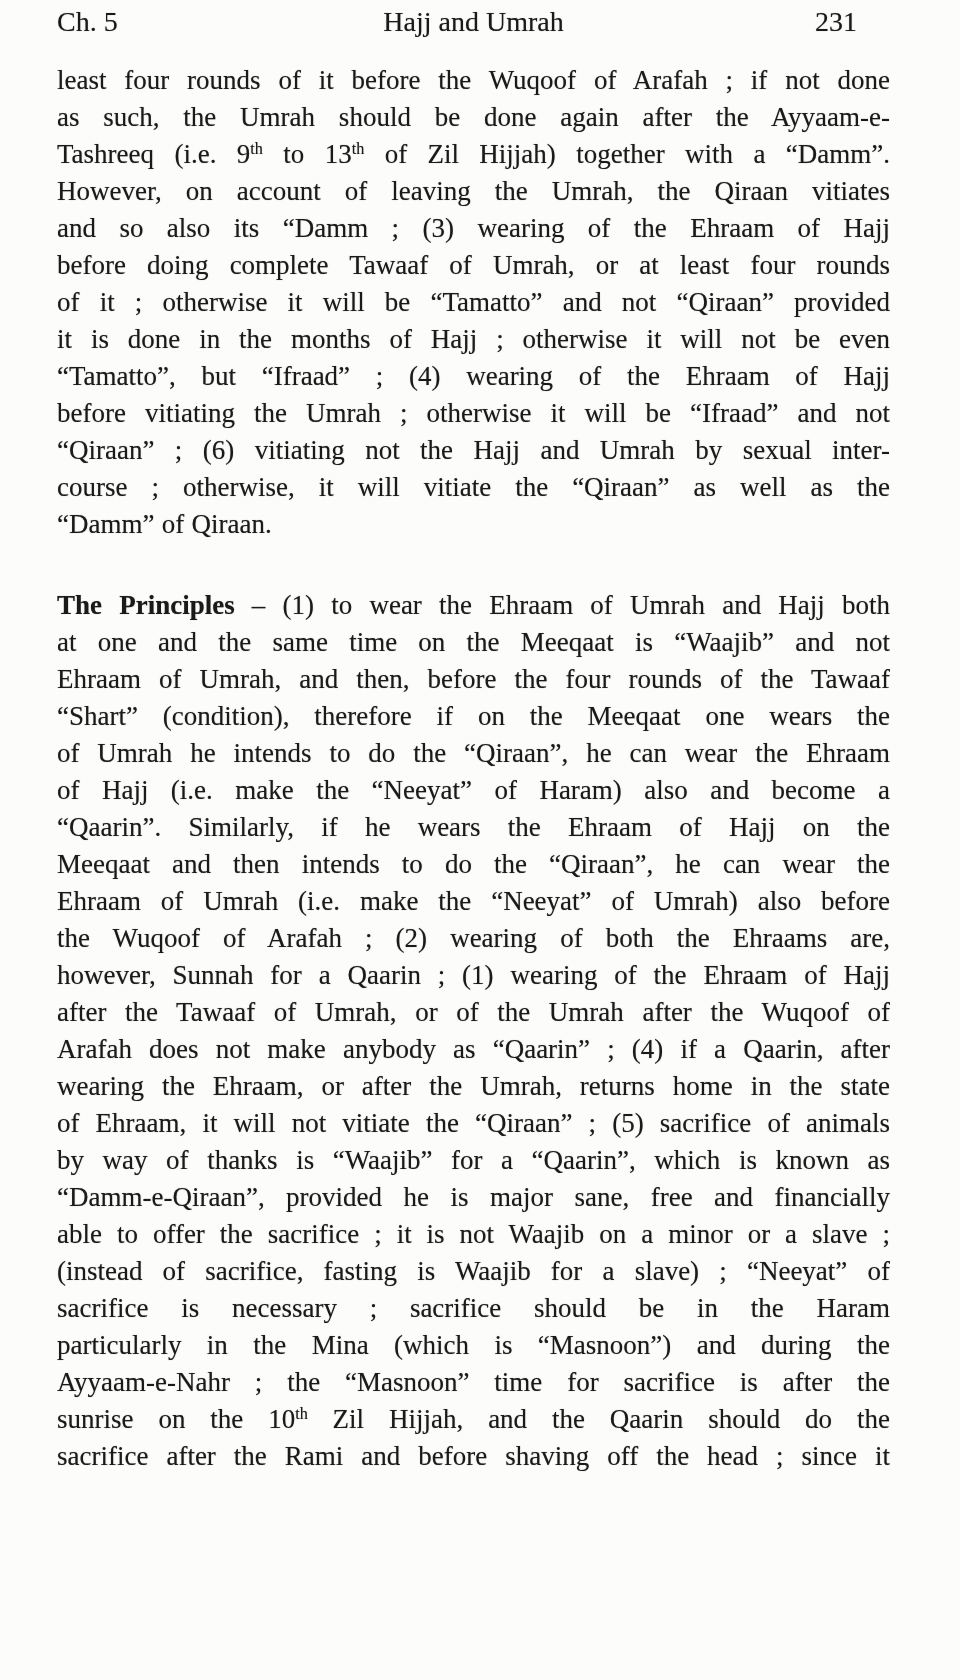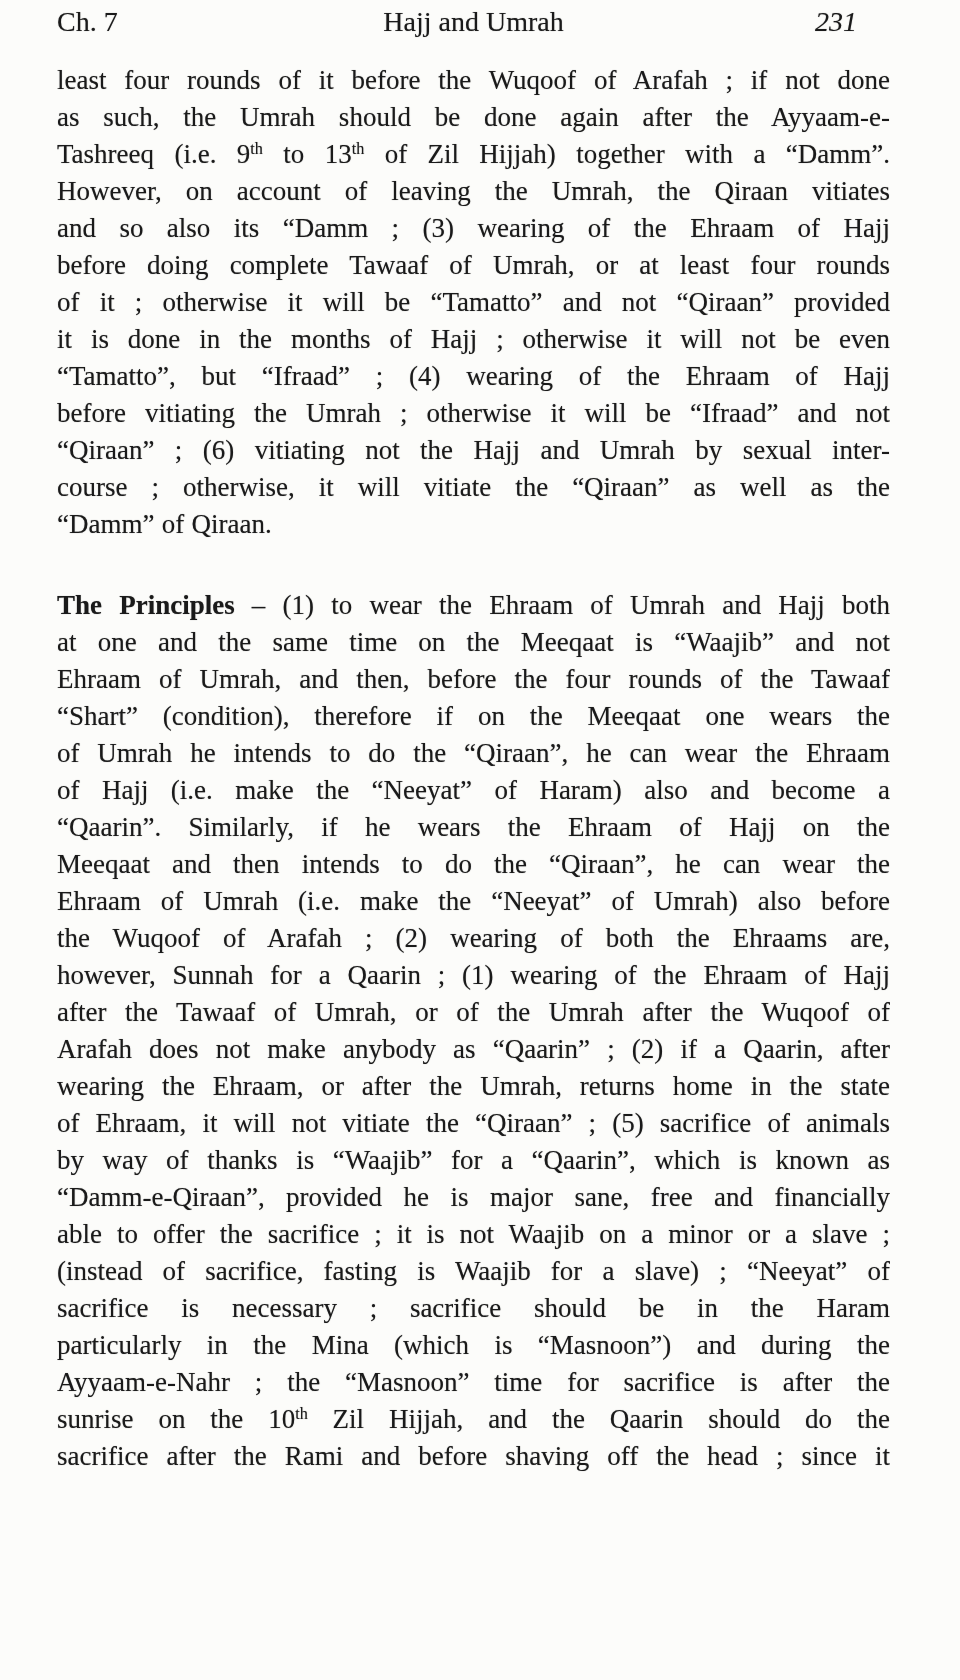--- a/index.html
+++ b/index.html
@@ -21,21 +21,21 @@
   }
   .header {
     display: grid;
     grid-template-columns: 1fr auto 1fr;
     align-items: baseline;
     font-size: 28px;
     line-height: 30px;
   }
   .header .chap-cell   { text-align: left; }
   .header .title-cell  { text-align: right; }
-  .header .pnum-cell   { text-align: right; padding-right: 33px; font-style: italic; }
+  .header .pnum-cell   { text-align: right; padding-right: 33px; }
   .body {
     margin-top: 25px;
     font-size: 27px;
     line-height: 37px;
   }
   .para + .para { margin-top: 44px; }
   .line {
     text-align: justify;
     text-align-last: justify;
     text-justify: inter-word;
@@ -53,21 +53,21 @@
     position: relative;
     top: -0.55em;
     line-height: 0;
   }
 </style>
 </head>
 <body>
 
 <div class="page">
   <div class="header">
-    <span class="chap-cell">Ch. 7</span>
+    <span class="chap-cell">Ch. 5</span>
     <span class="title-cell">Hajj and Umrah</span>
     <span class="pnum-cell">231</span>
   </div>
 
   <div class="body">
       <div class="para">
         <div class="line">least four rounds of it before the Wuqoof of Arafah ; if not done</div>
         <div class="line">as such, the Umrah should be done again after the Ayyaam-e-</div>
         <div class="line">Tashreeq (i.e. 9<sup>th</sup> to 13<sup>th</sup> of Zil Hijjah) together with a “Damm”.</div>
         <div class="line">However, on account of leaving the Umrah, the Qiraan vitiates</div>
@@ -87,21 +87,21 @@
         <div class="line">Ehraam of Umrah, and then, before the four rounds of the Tawaaf</div>
         <div class="line">“Shart” (condition), therefore if on the Meeqaat one wears the</div>
         <div class="line">of Umrah he intends to do the “Qiraan”, he can wear the Ehraam</div>
         <div class="line">of Hajj (i.e. make the “Neeyat” of Haram) also and become a</div>
         <div class="line">“Qaarin”. Similarly, if he wears the Ehraam of Hajj on the</div>
         <div class="line">Meeqaat and then intends to do the “Qiraan”, he can wear the</div>
         <div class="line">Ehraam of Umrah (i.e. make the “Neeyat” of Umrah) also before</div>
         <div class="line">the Wuqoof of Arafah ; (2) wearing of both the Ehraams are,</div>
         <div class="line">however, Sunnah for a Qaarin ; (1) wearing of the Ehraam of Hajj</div>
         <div class="line">after the Tawaaf of Umrah, or of the Umrah after the Wuqoof of</div>
-        <div class="line">Arafah does not make anybody as “Qaarin” ; (2) if a Qaarin, after</div>
+        <div class="line">Arafah does not make anybody as “Qaarin” ; (4) if a Qaarin, after</div>
         <div class="line">wearing the Ehraam, or after the Umrah, returns home in the state</div>
         <div class="line">of Ehraam, it will not vitiate the “Qiraan” ; (5) sacrifice of animals</div>
         <div class="line">by way of thanks is “Waajib” for a “Qaarin”, which is known as</div>
         <div class="line">“Damm-e-Qiraan”, provided he is major sane, free and financially</div>
         <div class="line">able to offer the sacrifice ; it is not Waajib on a minor or a slave ;</div>
         <div class="line">(instead of sacrifice, fasting is Waajib for a slave) ; “Neeyat” of</div>
         <div class="line">sacrifice is necessary ; sacrifice should be in the Haram</div>
         <div class="line">particularly in the Mina (which is “Masnoon”) and during the</div>
         <div class="line">Ayyaam-e-Nahr ; the “Masnoon” time for sacrifice is after the</div>
         <div class="line">sunrise on the 10<sup>th</sup> Zil Hijjah, and the Qaarin should do the</div>

